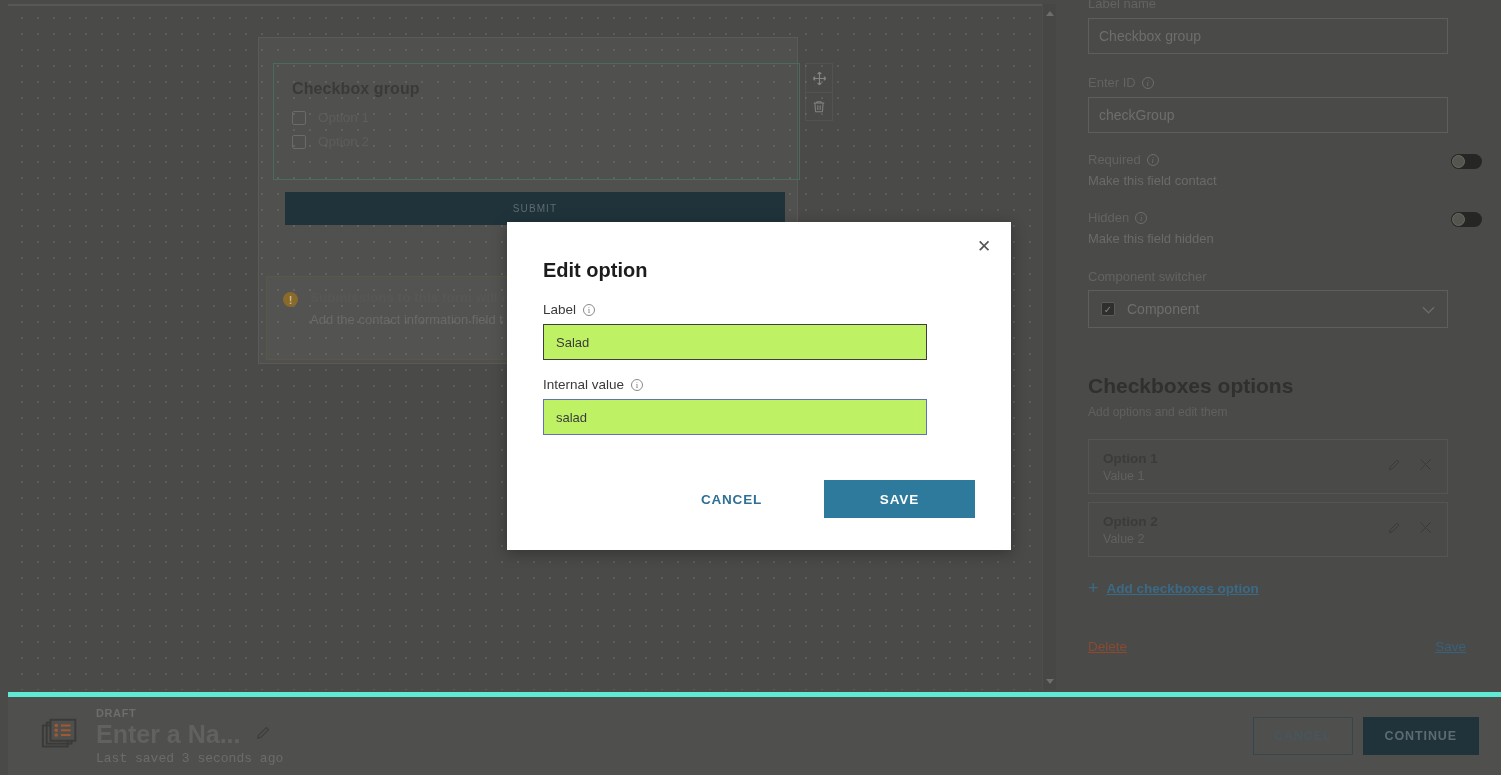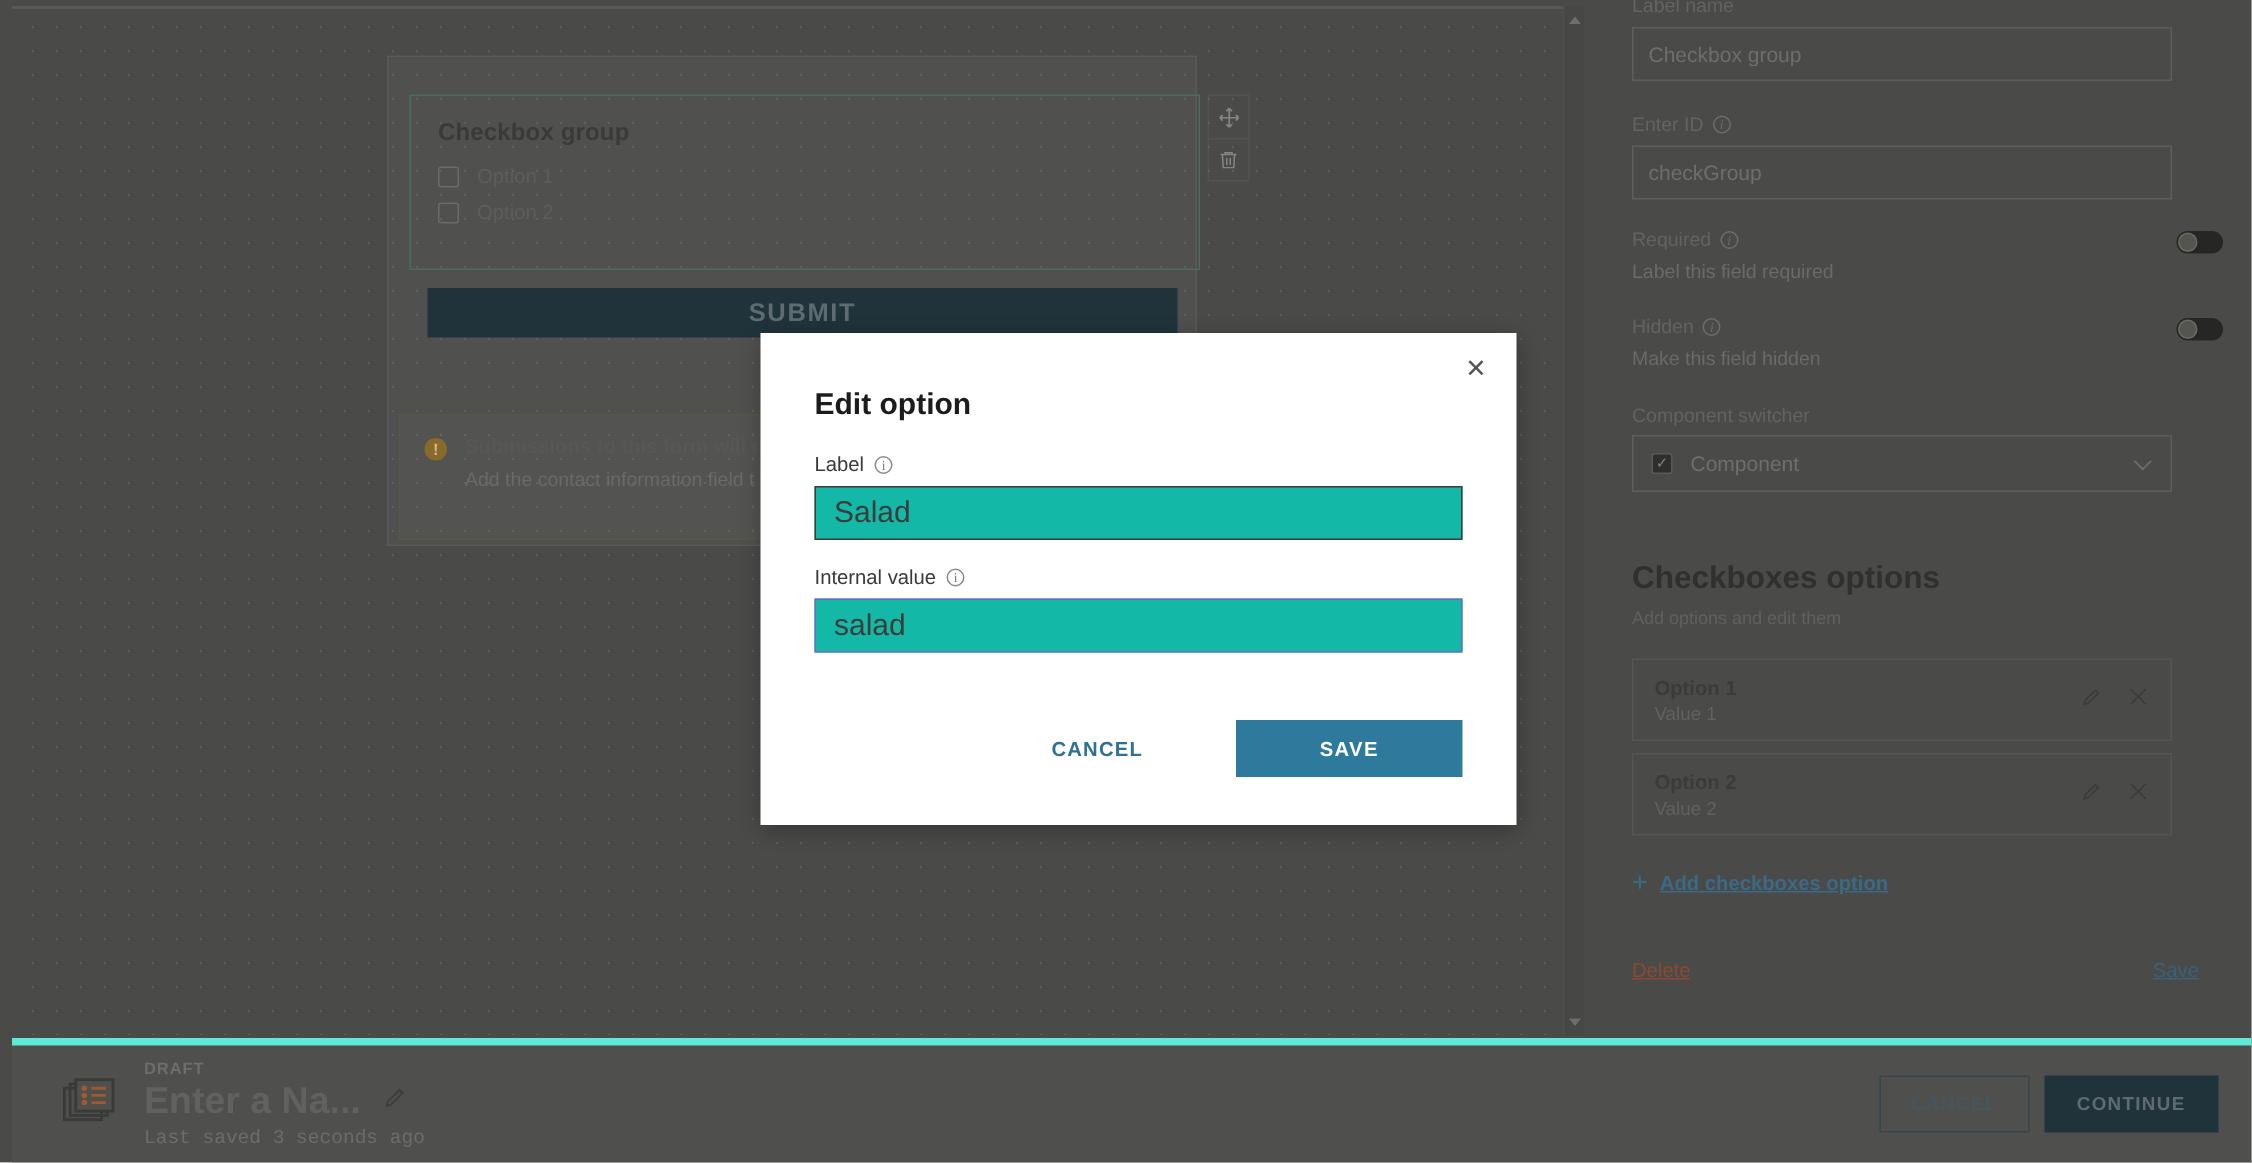--- a/index.html
+++ b/index.html
@@ -69,22 +69,22 @@
     background: transparent;
   }
   .cb-label { font-size: 13.5px; color: #5d5d5a; }
 
   .submit-btn {
     position: absolute;
     left: 277px; top: 188px;
     width: 500px; height: 33px;
     background: #20333b;
     color: #5e6b70;
-    font-size: 17px;
-    font-weight: bold;
+    font-size: 10px;
+    font-weight: normal;
     letter-spacing: 1.1px;
     display: flex; align-items: center; justify-content: center;
     border: none;
   }
 
   
   .notice {
     position: absolute;
     left: 258px; top: 272px;
     width: 532px; height: 84px;
@@ -281,26 +281,26 @@
     display:flex; align-items:center; gap: 7px;
     margin-bottom: 7px;
   }
   .m-info {
     width: 12px; height:12px; border-radius:50%;
     border: 1px solid #8a8a8a; color:#7a7a7a;
     font-size: 9px; display:flex;align-items:center;justify-content:center;
     font-family:"Liberation Serif", serif;
   }
   .m-input {
-    width: 432px; height: 36px;
+    width: 384px; height: 36px;
     border: 1px solid #3d3d3d;
-    font-size: 20px; color: #3c3c3c;
+    font-size: 13px; color: #3c3c3c;
     padding: 0 12px;
     font-family:"Liberation Sans", sans-serif;
-    background:#14b8a6;
+    background:#bef264;
     outline: none;
   }
   .m-input.focused {
     border: 1px solid #6071c4;
   }
   .m-field { margin-bottom: 17px; }
   .modal-actions {
     position:absolute; left: 36px; right: 36px; top: 258px;
     display:flex; justify-content:flex-end; align-items:center; gap: 0;
   }
@@ -385,21 +385,21 @@
         <span class="info-i">i</span>
       </div>
       <input class="p-input" style="position: absolute; left: 16px; top: 97px;" value="checkGroup">
 
       <div style="position:absolute;left:16px;top:152px;width:394px;display:flex;align-items:flex-start;">
         <div>
           <div class="p-label">
             <span>Required</span>
             <span class="info-i">i</span>
           </div>
-          <div class="p-sub" style="margin-top:6px;">Label this field required</div>
+          <div class="p-sub" style="margin-top:6px;">Make this field contact</div>
         </div>
         <div class="toggle" style="margin-left:auto;margin-top:2px;">
           <span class="knob"></span>
         </div>
       </div>
 
       <div style="position:absolute;left:16px;top:210px;width:394px;display:flex;align-items:flex-start;">
         <div>
           <div class="p-label">
             <span>Hidden</span>

